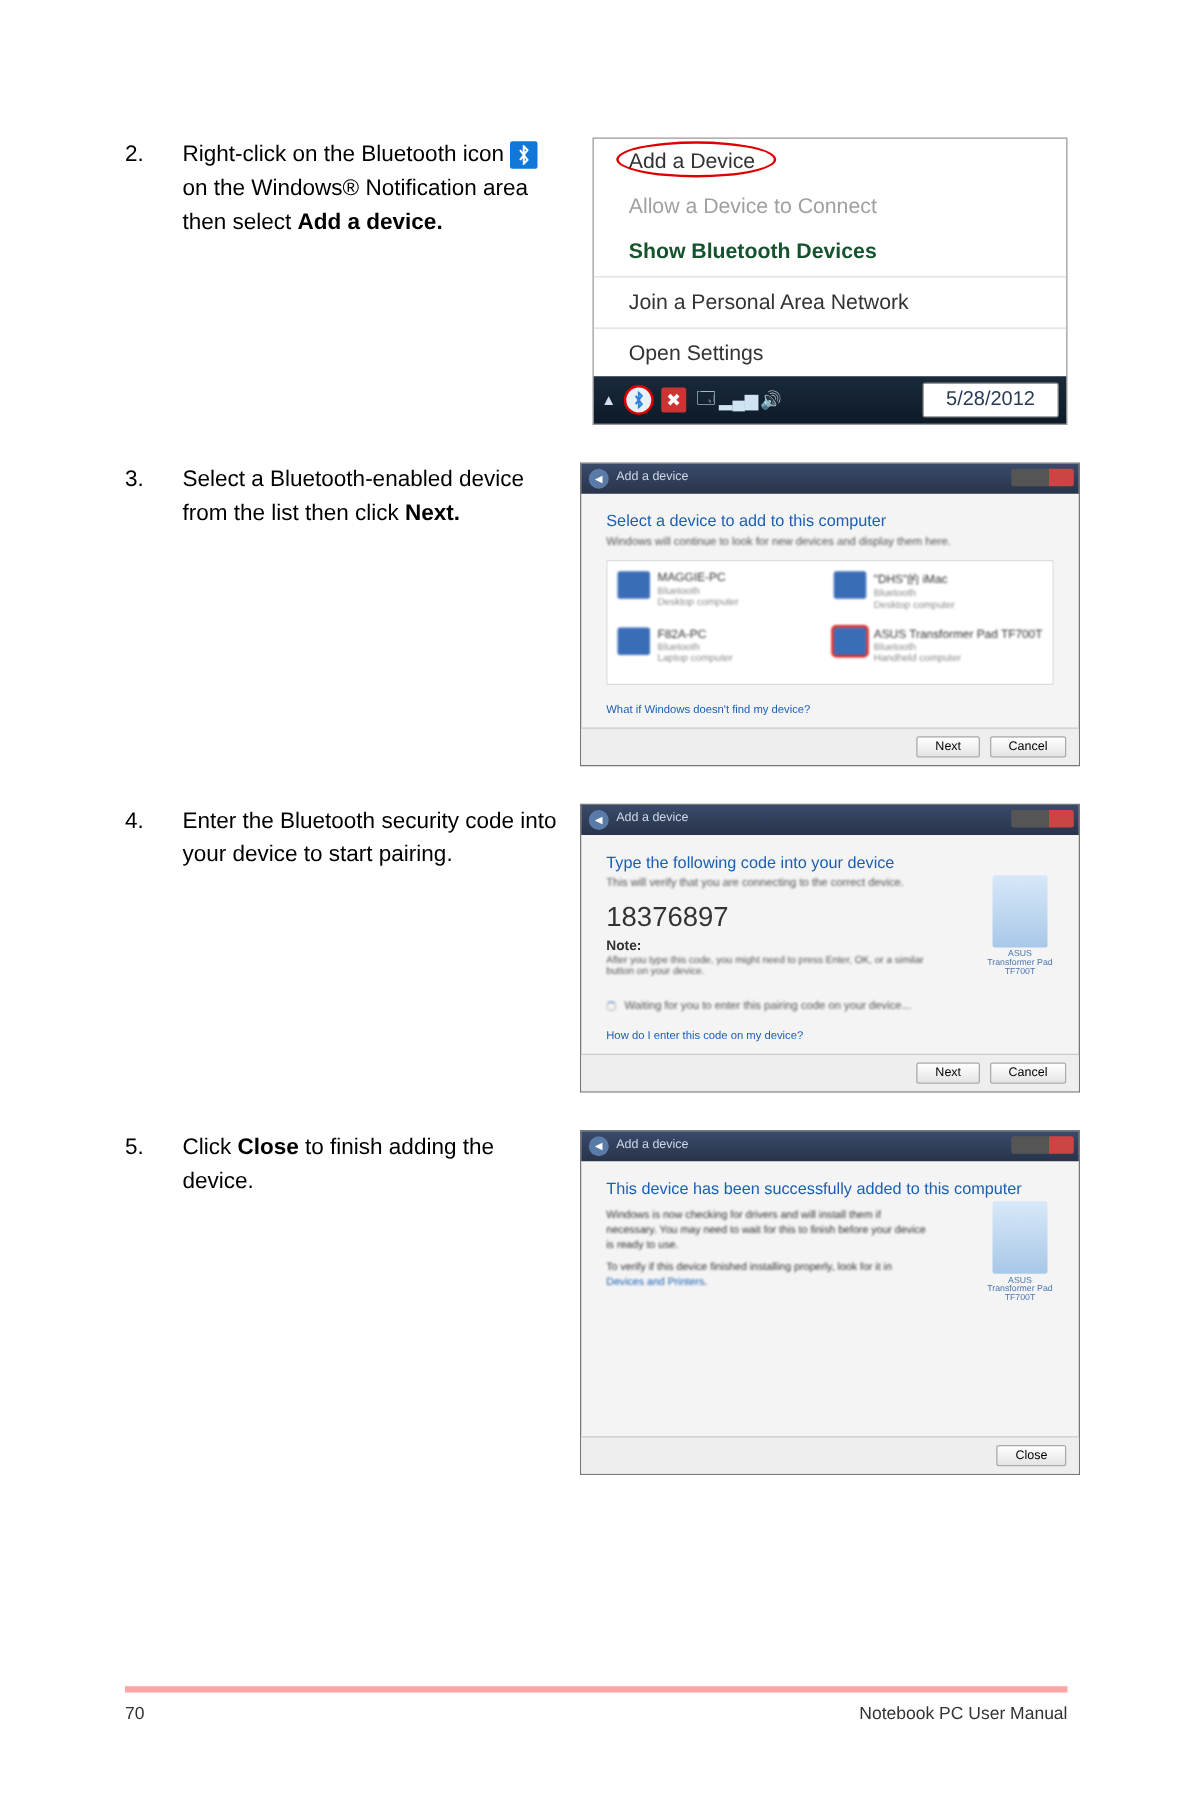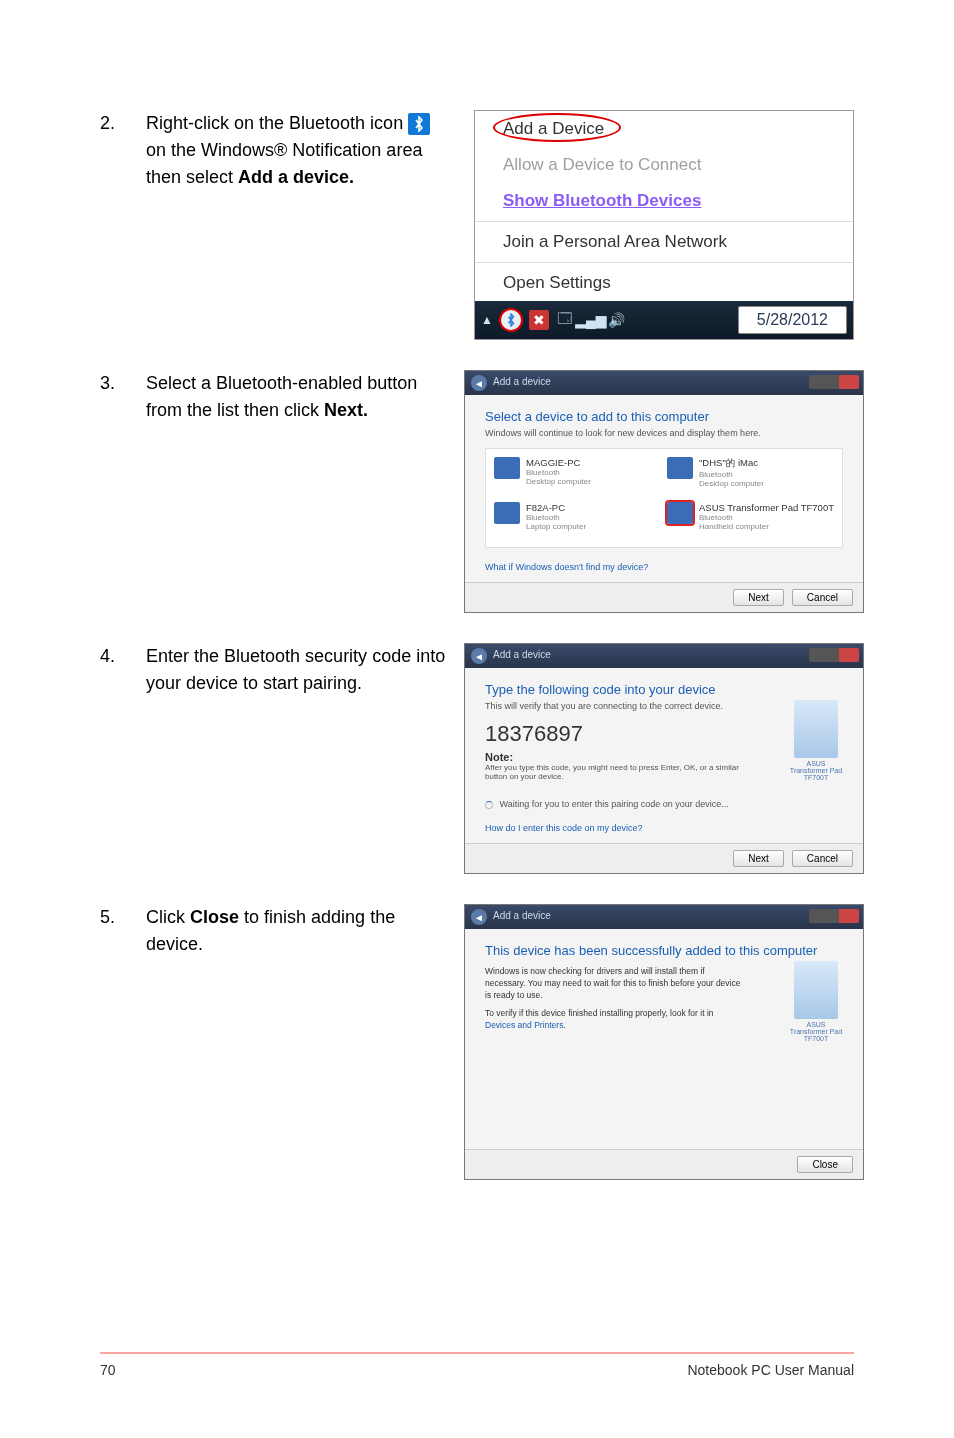--- a/index.html
+++ b/index.html
@@ -55,21 +55,21 @@
       position: absolute;
       left: 18px;
       top: 2px;
       width: 128px;
       height: 29px;
       border: 2px solid #d00;
       border-radius: 50%;
       pointer-events: none;
     }
     .context-menu-item.disabled { color: #a0a0a0; }
-    .context-menu-item.bold { font-weight: bold; color: #8b5cf6; text-decoration: underline; }
+    .context-menu-item.bold { font-weight: bold; color: #14532d; }
     .context-menu-sep { border-top: 1px solid #ddd; margin: 2px 0; }
     .taskbar {
       background: linear-gradient(#1a2a3a, #0d1a28);
       height: 38px;
       display: flex;
       align-items: center;
       padding: 0 6px;
       gap: 6px;
     }
     .taskbar .triangle {
@@ -272,21 +272,21 @@
       font-size: 14px;
       vertical-align: middle;
       border-radius: 2px;
     }
 
     .footer {
       position: absolute;
       bottom: 60px;
       left: 100px;
       right: 100px;
-      border-top: 2px solid #fca5a5;
+      border-top: 5px solid #fca5a5;
       padding-top: 8px;
       display: flex;
       justify-content: space-between;
       font-size: 14px;
       color: #333;
     }
   </style>
 </head>
 <body>
 
@@ -327,21 +327,21 @@
         <span class="tray-icon">🔊</span>
         <span class="clock-area">5/28/2012</span>
       </div>
     </div>
   </div>
 </div>
 
 <div class="instruction">
   <div class="step-num">3.</div>
   <div class="step-text">
-    <span>  Select a Bluetooth-enabled button from the list then click </span>
+    <span>  Select a Bluetooth-enabled device from the list then click </span>
     <b>Next.</b>
   </div>
   <div class="step-image">
     <div class="dialog">
       <div class="dialog-chrome">
         <div class="dialog-back">◄</div>
         <div class="dialog-breadcrumb">Add a device</div>
       </div>
       <div class="dialog-body">
         <div class="dialog-heading">Select a device to add to this computer</div>

